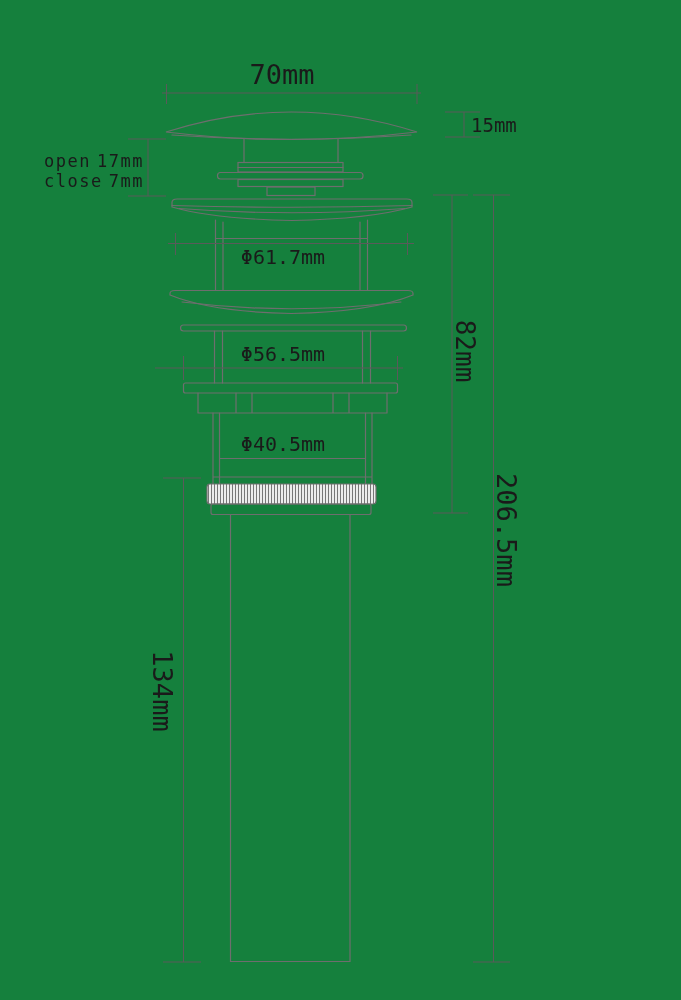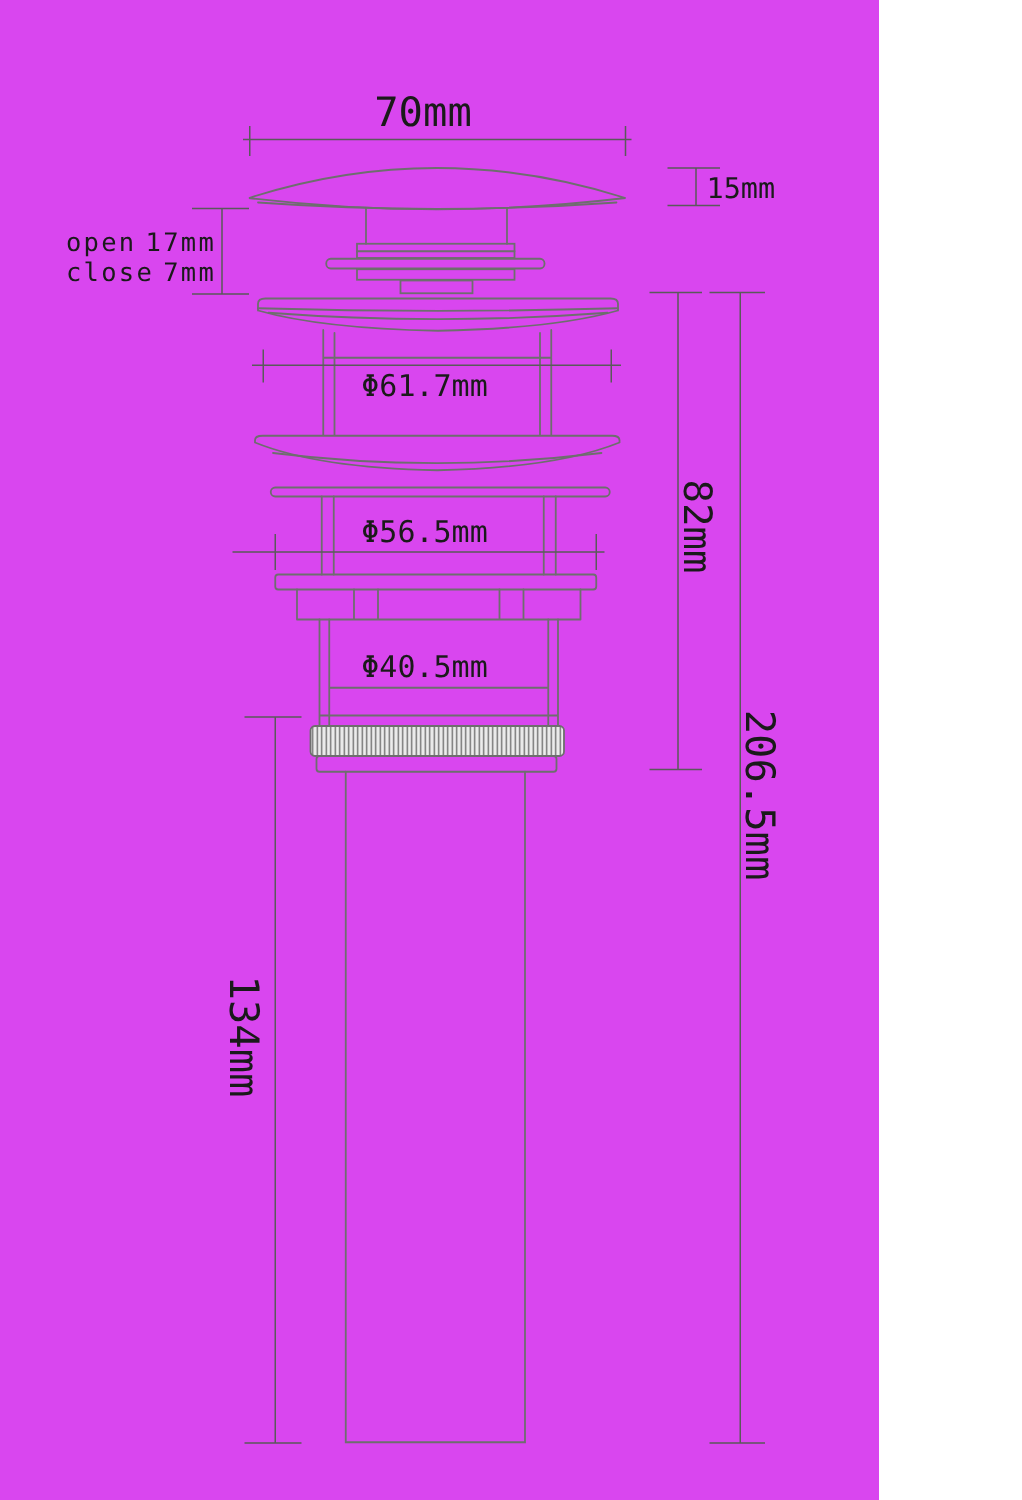--- a/index.html
+++ b/index.html
@@ -2,23 +2,23 @@
 <html><head>
 <meta charset="utf-8">
 <style>
   html, body {
     margin: 0;
     padding: 0;
     background: #ffffff;
   }
   .canvas {
     position: relative;
-    width: 586px;
+    width: 681px;
     height: 1000px;
-    background: #d946ef;
+    background: #15803d;
     overflow: hidden;
     text-align: right;
   }
   svg text {
     font-family: "DejaVu Sans Mono", "Liberation Mono", monospace;
     fill: #1a1a1a;
   }
   .lbl-big   { font-size: 27px; }
   .lbl-med   { font-size: 20px; }
   .lbl-small { font-size: 19px; }

